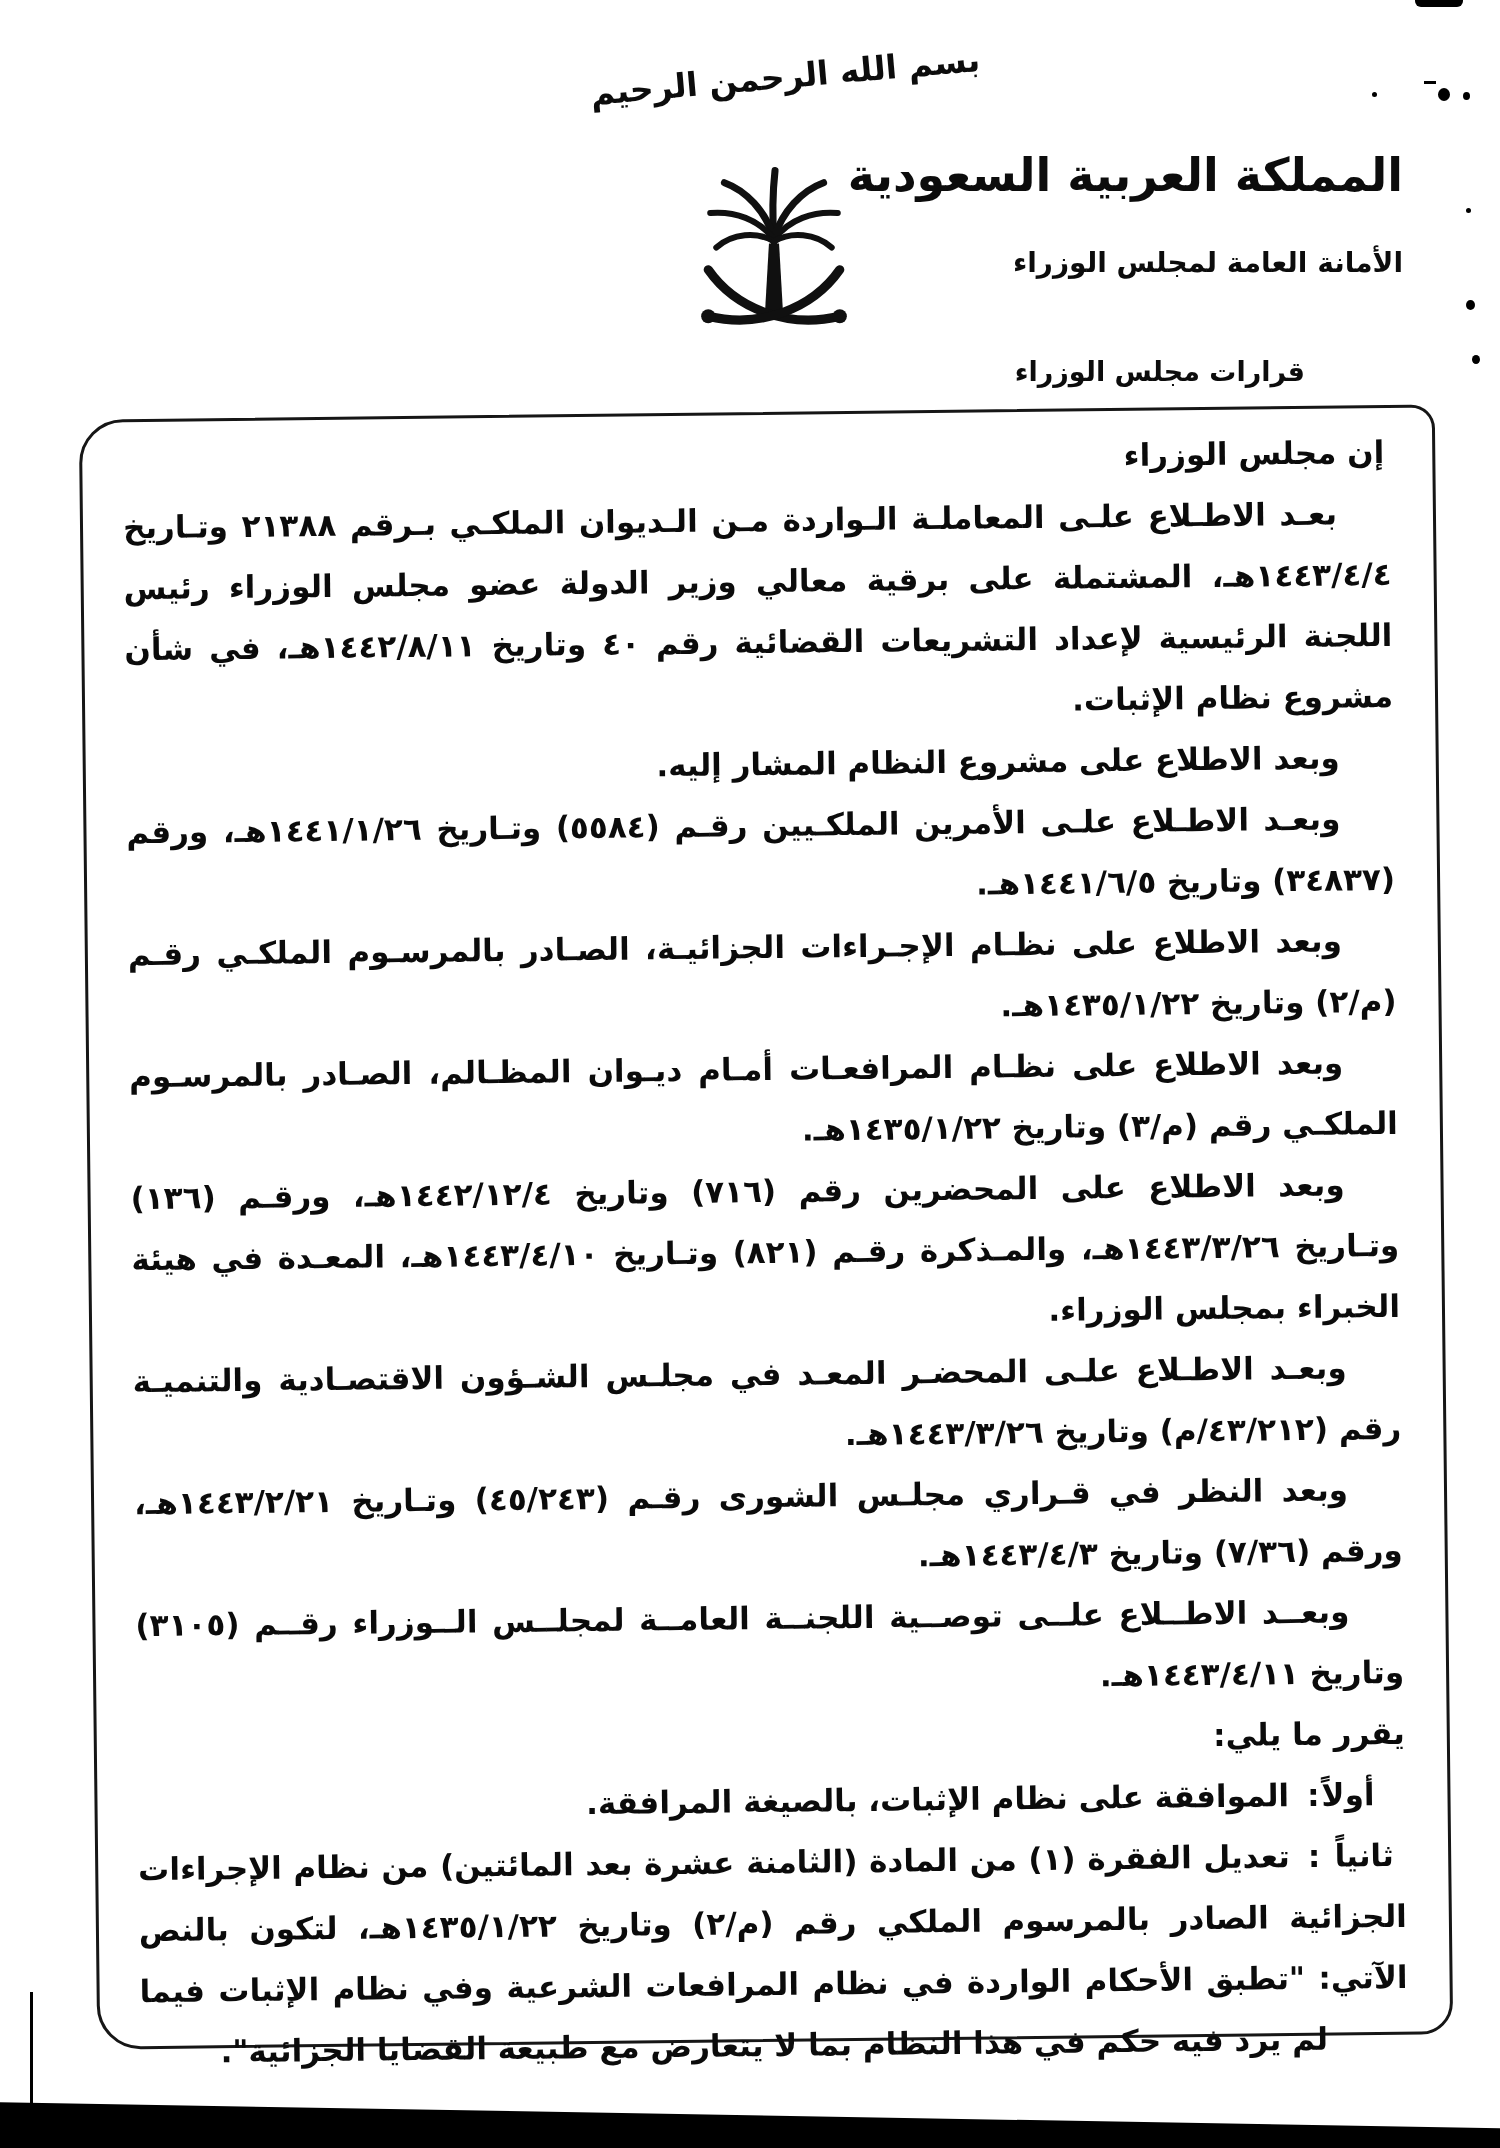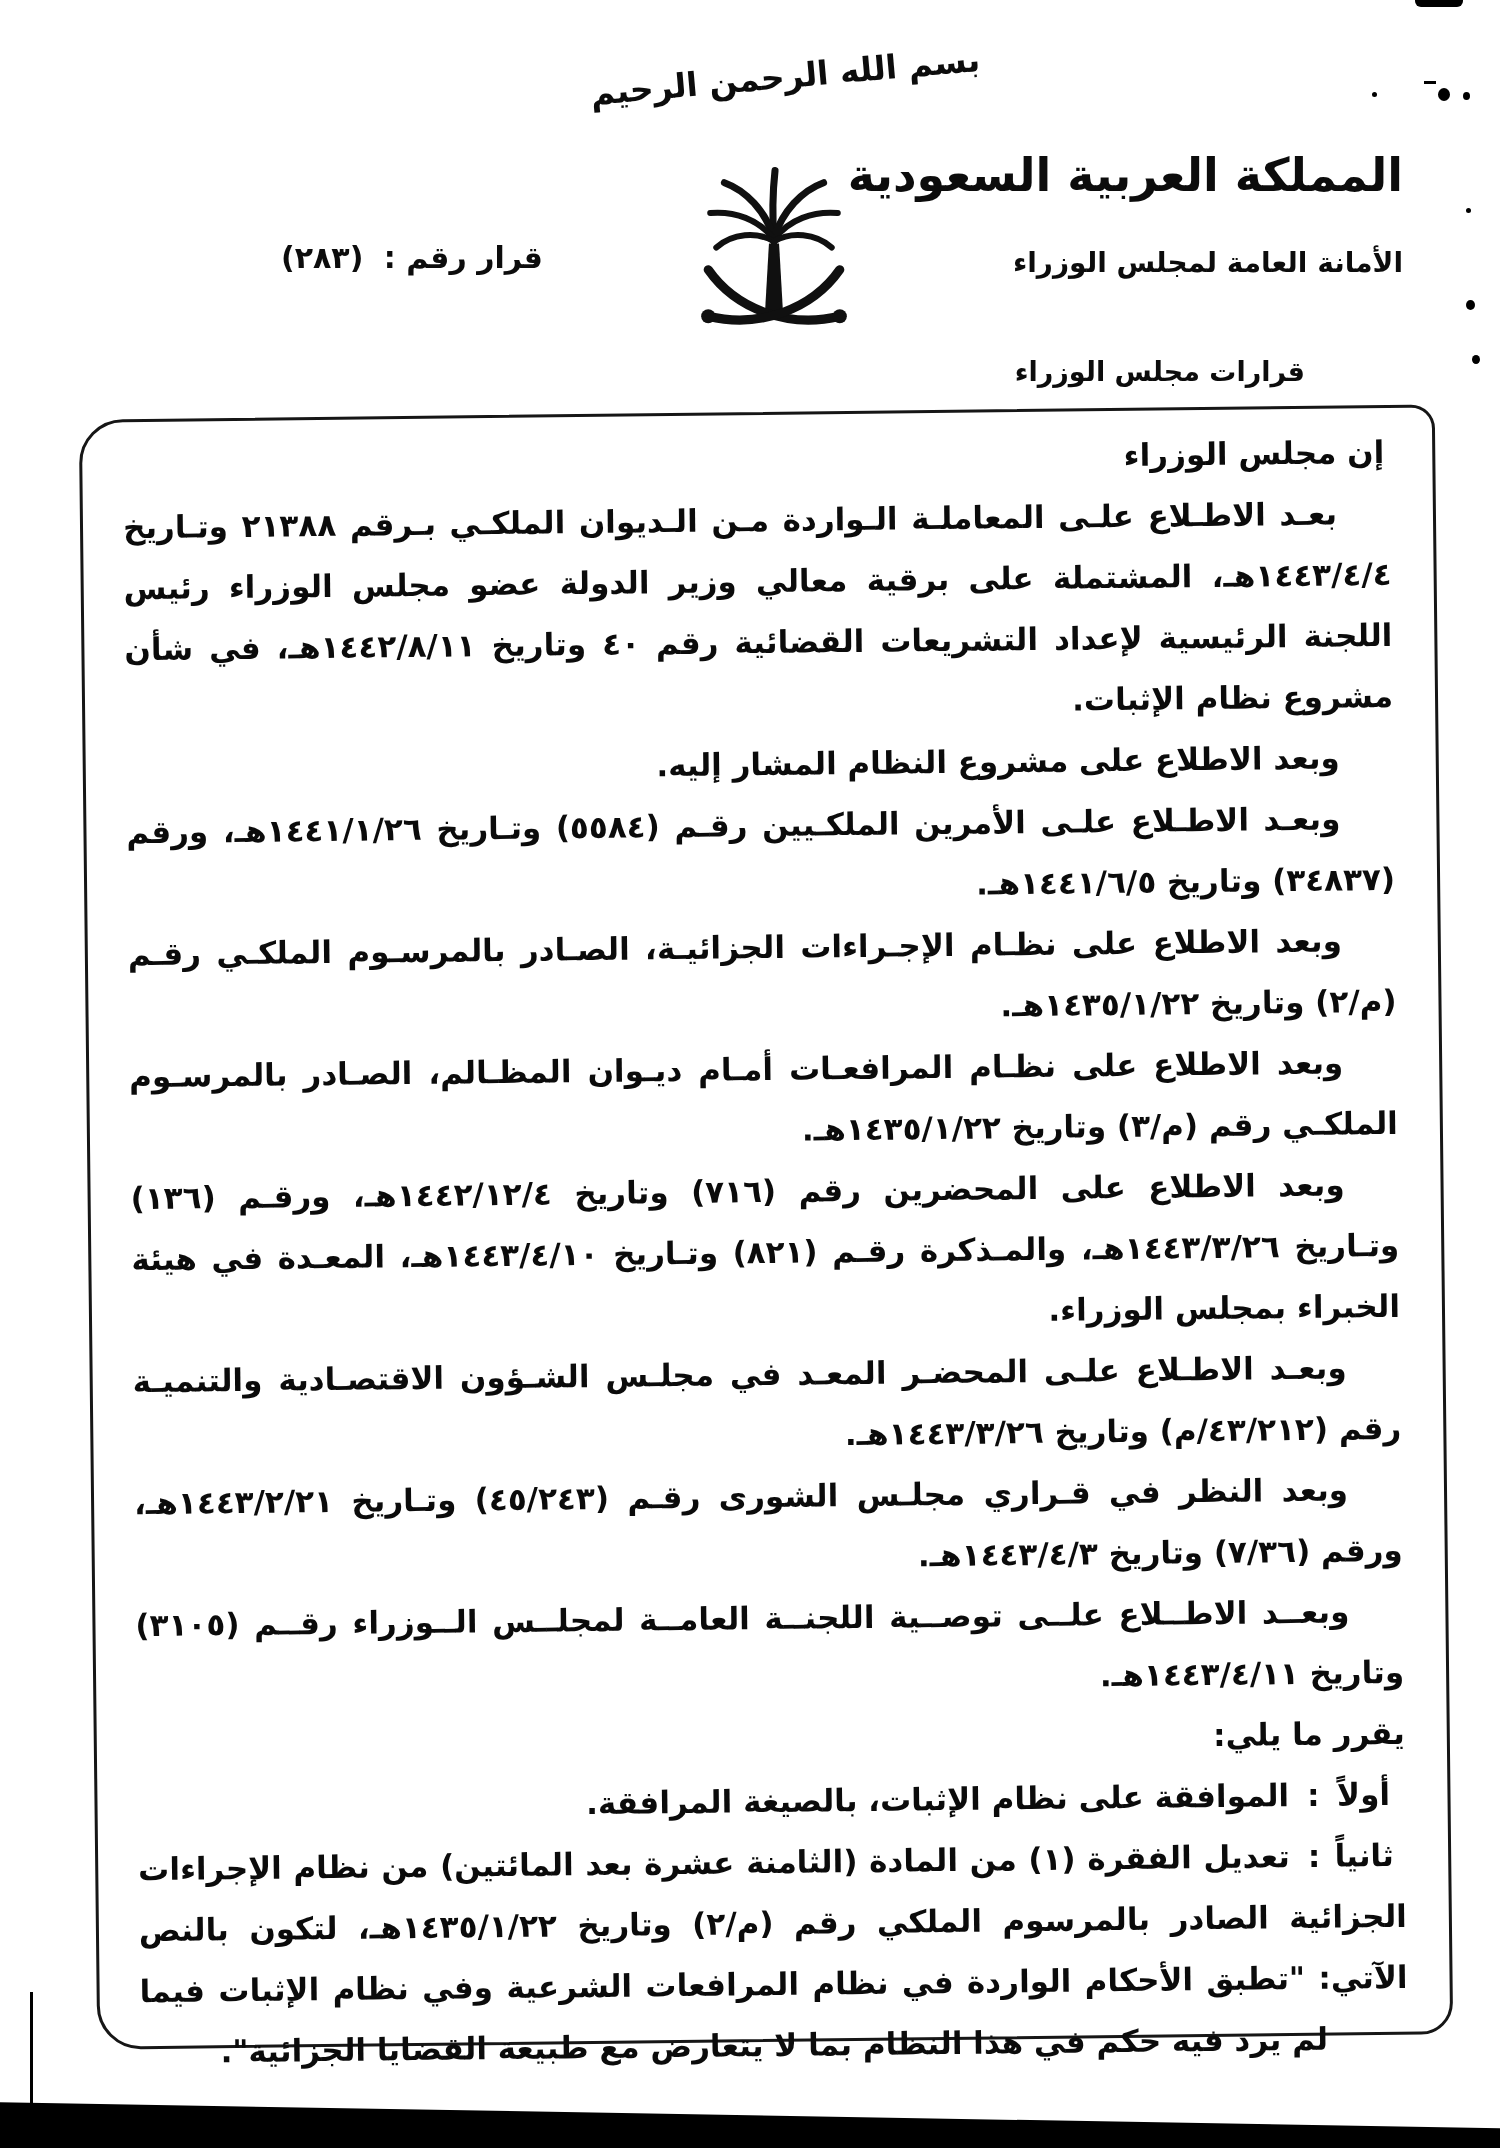--- a/index.html
+++ b/index.html
@@ -37,21 +37,21 @@
     direction:rtl;
   }
   .decree-box .txt{
     font-size:31px;font-weight:700;line-height:61px;color:#0b0b0b;
     text-align:justify;margin:0;
   }
   .opening{text-align:right;text-indent:6px;}
   .para{text-indent:54px;}
   .resolution-intro{text-align:center;text-indent:0;margin-top:4px;}
   .decision{text-indent:0;}
-  .decision .dlabel{display:inline-block;min-width:84px;text-align:center;}
+  .decision .dlabel{display:inline-block;min-width:84px;text-align:left;}
   .decision .dsep{margin:0 2px 0 18px;}
   .d2{text-align-last:center;}
   
   .artifact{position:absolute;background:#000;}
   .dot{border-radius:50%;}
   .bottom-wedge{
     position:absolute;left:0;top:2096px;width:1500px;height:52px;background:#000;
     clip-path:polygon(0 12%,100% 62%,100% 100%,0 100%);
   }
 </style>
@@ -75,24 +75,20 @@
     <g stroke="#101010" fill="none" stroke-linecap="round">
       <path d="M20 106 C48 146 100 164 150 152" stroke-width="9"></path>
       <path d="M150 106 C122 146 70 164 20 152" stroke-width="9"></path>
     </g>
     <circle cx="150" cy="152" r="7" fill="#101010"></circle>
     <circle cx="20" cy="152" r="7" fill="#101010"></circle>
   </svg>
 </div>
 
 <div class="decree-meta">
-  <div>
-    <span>قرار رقم :</span>
-    <span class="val">(٢٨٣)</span>
-  </div>
 </div>
 
 <div class="org-block kingdom">المملكة العربية السعودية</div>
 <div class="org-block secretariat">الأمانة العامة لمجلس الوزراء</div>
 <div class="decisions-caption">قرارات مجلس الوزراء</div>
 
 <div class="decree-box">
   <div class="txt opening">إن مجلس الوزراء</div>
   <div class="txt para">بعـد الاطـلاع علـى المعاملـة الـواردة مـن الـديوان الملكـي بـرقم ٢١٣٨٨ وتـاريخ ١٤٤٣/٤/٤هـ، المشتملة على برقية معالي وزير الدولة عضو مجلس الوزراء رئيس اللجنة الرئيسية لإعداد التشريعات القضائية رقم ٤٠ وتاريخ ١٤٤٢/٨/١١هـ، في شأن مشروع نظام الإثبات.</div>
   <div class="txt para">وبعد الاطلاع على مشروع النظام المشار إليه.</div>

